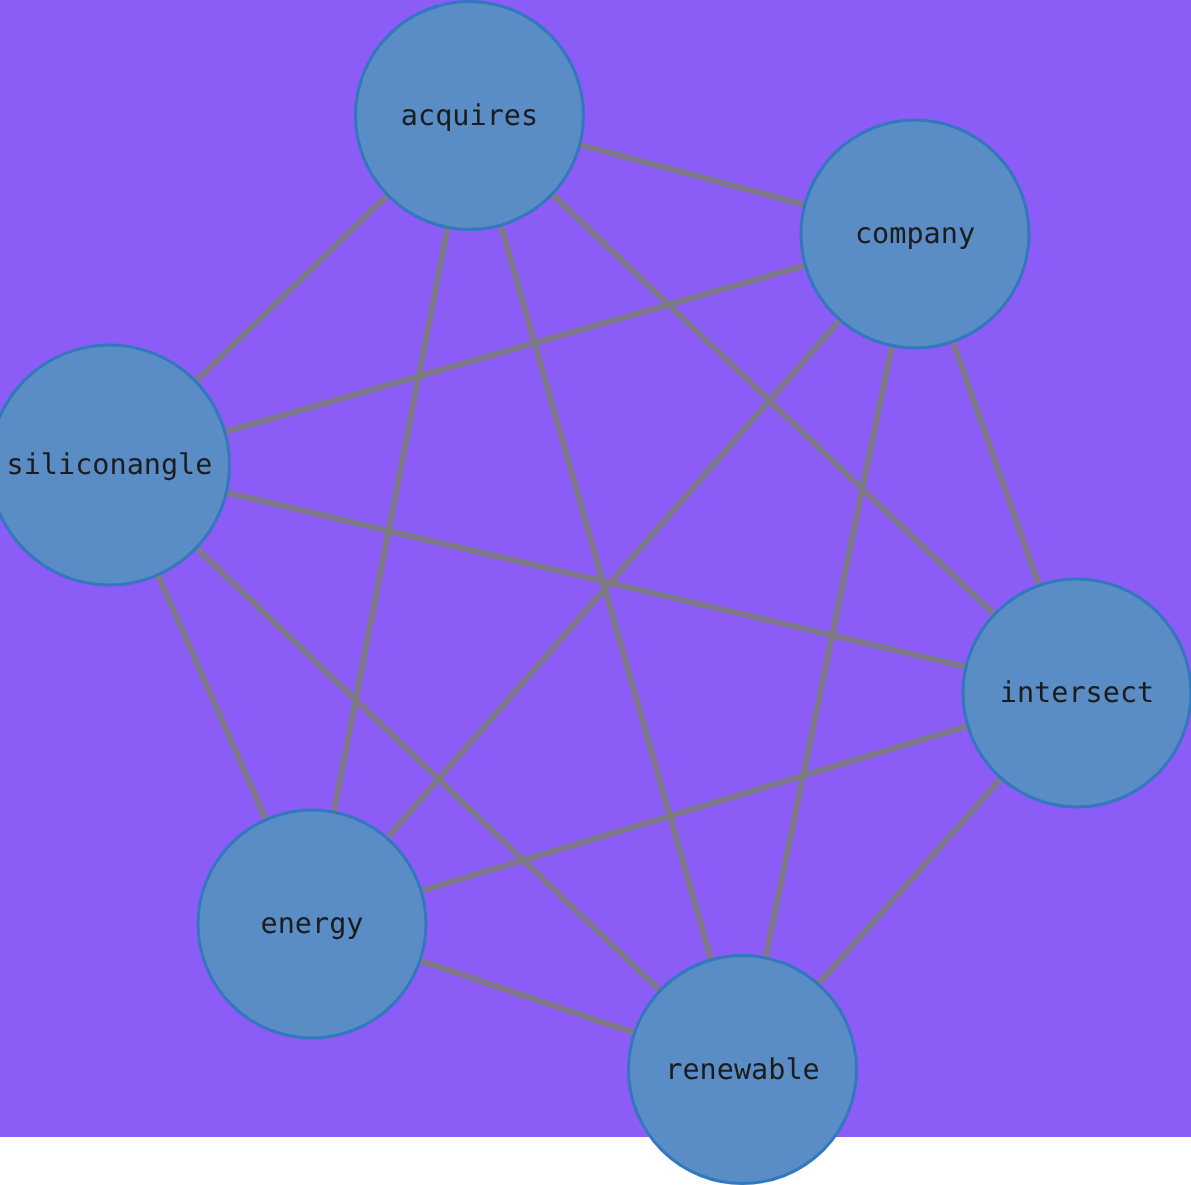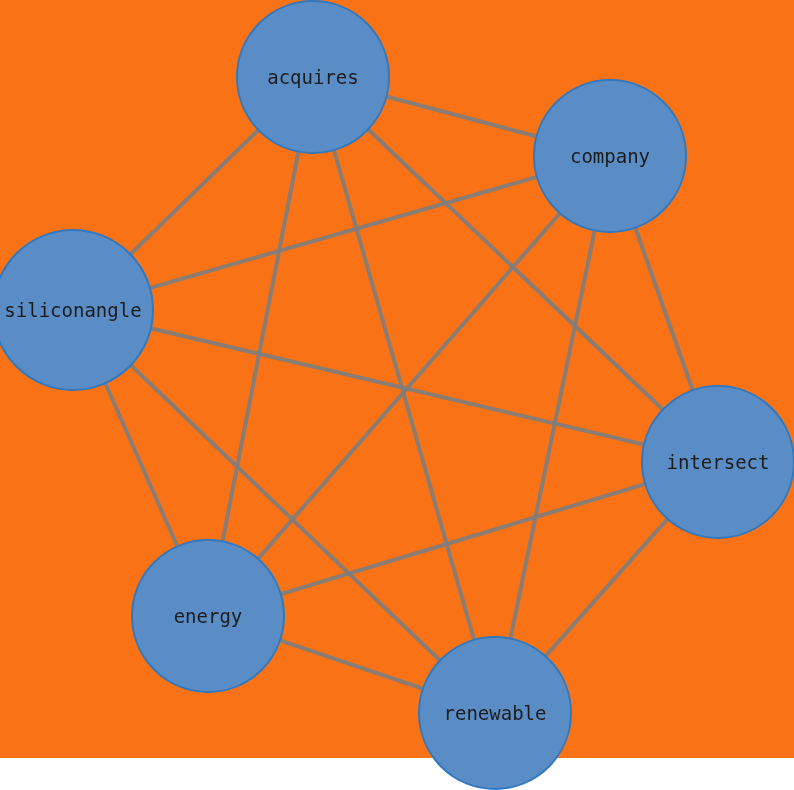--- a/index.html
+++ b/index.html
@@ -8,21 +8,21 @@
     width: 794px;
     height: 790px;
     overflow: hidden;
     background: #ffffff;
     font-family: "DejaVu Sans Mono", "Liberation Mono", monospace;
   }
   .figure-canvas {
     position: relative;
     width: 794px;
     height: 758px;
-    background: #f97316;
+    background: #8b5cf6;
   }
   svg {
     display: block;
   }
   svg text {
     font-family: "DejaVu Sans Mono", "Liberation Mono", monospace;
     font-size: 19px;
     font-weight: 400;
   }
 </style>

